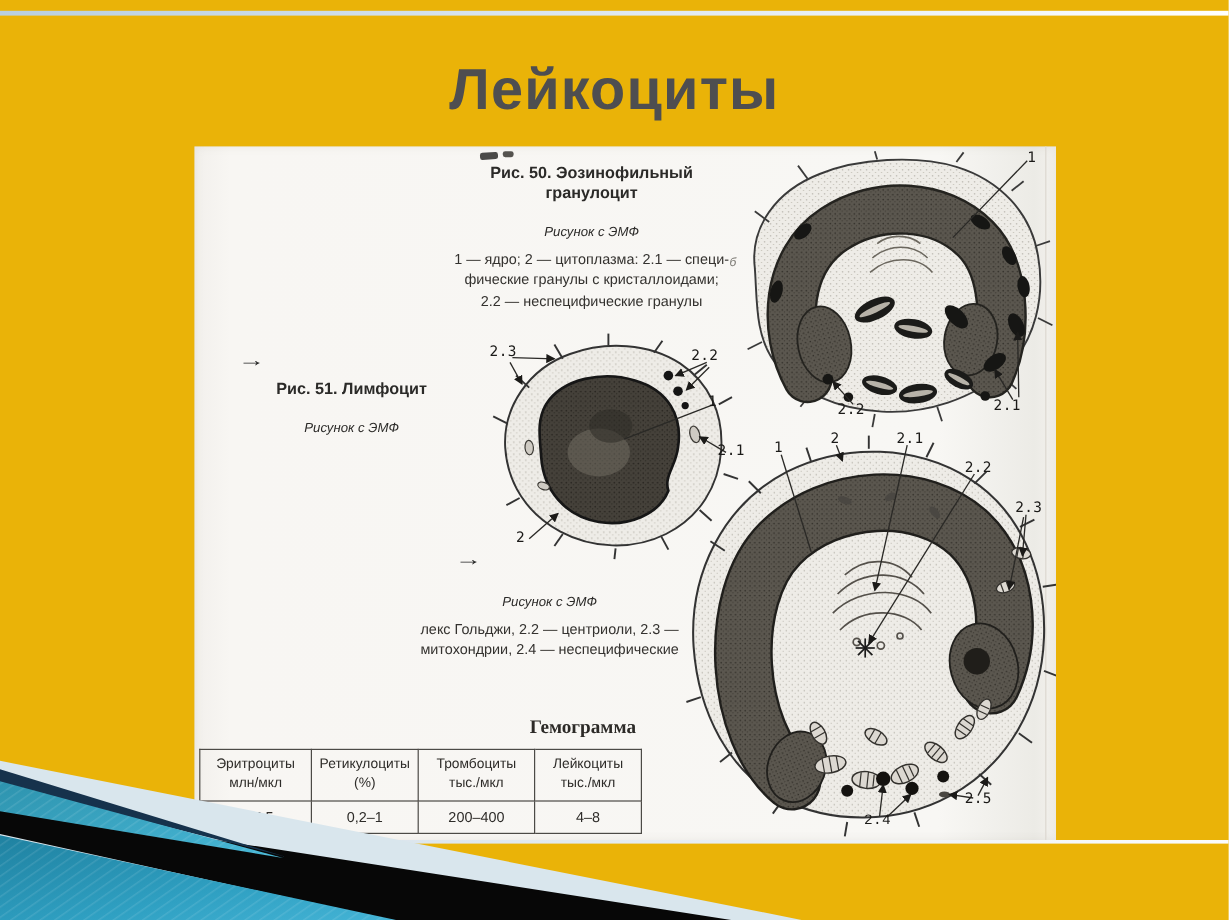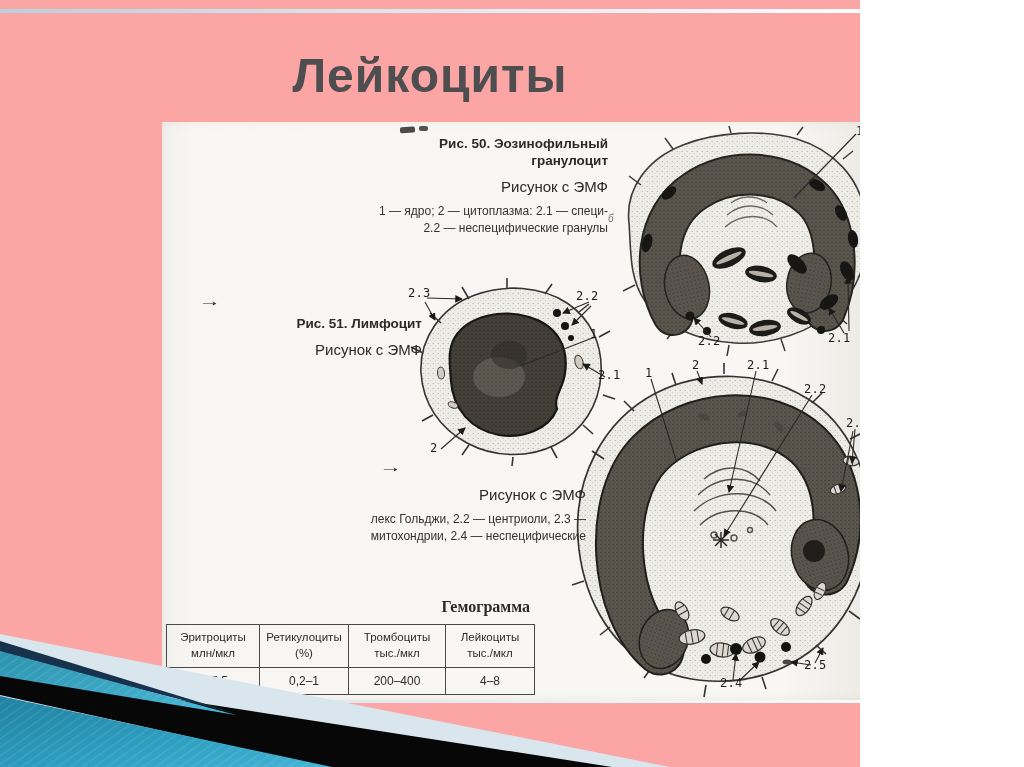--- a/index.html
+++ b/index.html
@@ -1,31 +1,31 @@
 <!DOCTYPE html>
 <html><head>
 <meta charset="utf-8">
 <style>
   html,body{margin:0;padding:0;background:#fff;}
-  .slide{position:relative;width:860px;height:767px;background:#fca5a5;overflow:hidden;
+  .slide{position:relative;width:1024px;height:767px;background:#eab308;overflow:hidden;
          font-family:"Liberation Sans",sans-serif;}
   .top-rule{position:absolute;left:0;top:9px;width:100%;height:4px;
     background:linear-gradient(to right,#b9cfdf 0%,#d8e4ee 40%,#f4f8fb 85%,#ffffff 100%);}
   .bottom-rule{position:absolute;left:0;top:700px;width:100%;height:3px;
     background:linear-gradient(to right,#cddbe6 0%,#e6edf2 55%,#fbfcfd 100%);}
   .title{position:absolute;left:0;top:48px;width:100%;margin:0;text-align:center;
     font-size:48px;font-weight:bold;color:#4e4e50;letter-spacing:1px;}
   .scan{position:absolute;left:162px;top:122px;width:718px;height:578px;
     background:linear-gradient(90deg,#f2f0ec 0px,#f8f6f3 30px,#f8f7f4 620px,#ecebe6 700px,#f3f1ed 718px);
     box-shadow:inset 0 0 8px rgba(120,110,90,0.10);}
   .scan-edge{position:absolute;right:8px;top:0;width:1px;height:100%;background:#dcd8d0;}
   .art{position:absolute;left:0;top:0;z-index:1;}
-  .figblock{position:absolute;z-index:2;text-align:right;color:#2b2a28;}
+  .figblock{position:absolute;z-index:2;text-align:center;color:#2b2a28;}
   .fig-title{font-weight:bold;font-size:13.5px;line-height:1.25;}
-  .fig-sub{font-size:15px;margin-top:8px;}
+  .fig-sub{font-size:11px;margin-top:18px;font-style:italic;}
   .fig-cap{font-size:12px;line-height:1.45;margin-top:8px;color:#34322f;}
   .fb50{left:216px;top:14px;width:230px;}
   .fb51{left:2px;top:194px;width:258px;}
   .fb52{left:168px;top:356px;width:256px;}
   .cap-marker{position:absolute;z-index:2;font-size:15px;font-weight:bold;color:#1c1c1c;
     transform:scaleX(1.5);}
   .mk51{left:40px;top:170px;}
   .mk52{left:221px;top:336px;}
   .hemo-head{position:absolute;left:3px;top:476px;width:365px;z-index:2;text-align:right;
     font-family:"Liberation Serif",serif;font-weight:bold;font-size:16px;color:#2c2a27;}
@@ -310,20 +310,21 @@
         <line x1="571" y1="558" x2="574" y2="532" marker-end="url(#ah)"></line>
         <line x1="577" y1="559" x2="597" y2="540" marker-end="url(#ah)"></line>
       </g>
     </svg>
 
     <div class="figblock fb50">
       <div class="fig-title">Рис. 50. Эозинофильный гранулоцит</div>
       <div class="fig-sub">Рисунок с ЭМФ</div>
       <div class="fig-cap">
         <div>1 — ядро; 2 — цитоплазма: 2.1 — специ-</div>
+        <div>фические гранулы с кристаллоидами;</div>
         <div>2.2 — неспецифические гранулы</div>
       </div>
     </div>
 
     <span class="cap-marker mk51">→</span>
     <div class="figblock fb51">
       <div class="fig-title">Рис. 51. Лимфоцит</div>
       <div class="fig-sub">Рисунок с ЭМФ</div>
     </div>
 

